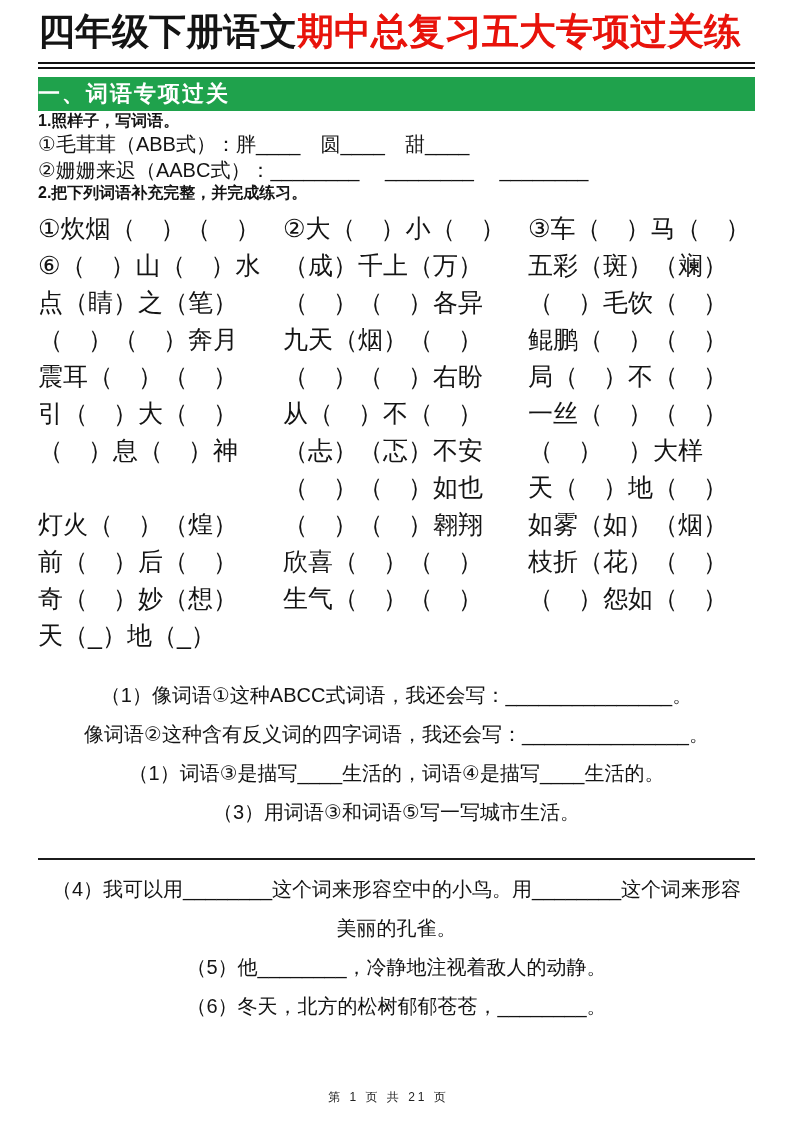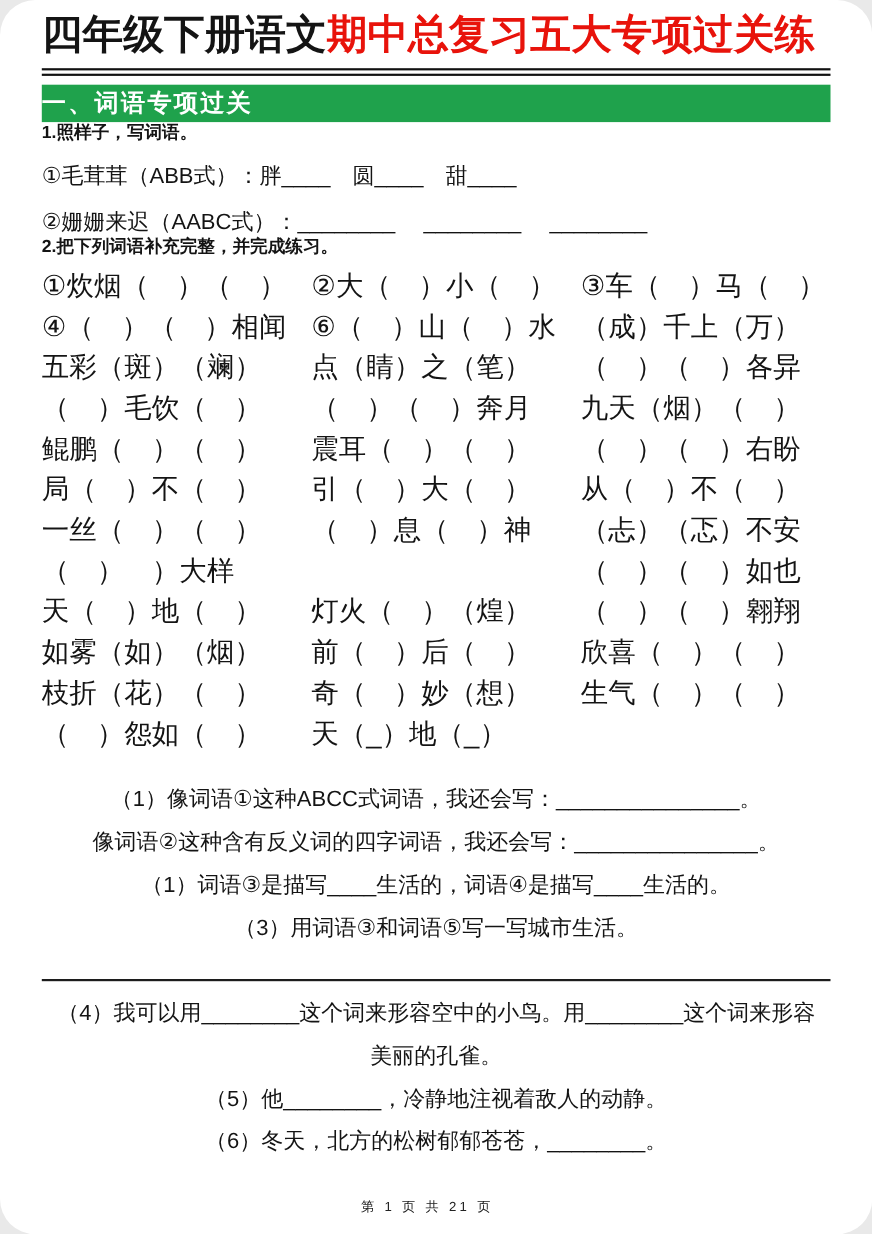--- a/index.html
+++ b/index.html
@@ -6,21 +6,20 @@
   .page {
     position:relative;
     width:793px; height:1122px;
     margin:0 auto;
     background:#ffffff;
     box-sizing:border-box;
     padding:8px 38px 0 38px;
     font-family:"Liberation Sans","DejaVu Sans",sans-serif;
     color:#141414;
     overflow:hidden;
-    border-radius:32px;
   }
   
   .title {
     font-size:37px;
     font-weight:bold;
     line-height:1.3;
     white-space:nowrap;
     letter-spacing:0px;
     border-bottom:7px double #111;
     padding-bottom:6px;
@@ -31,21 +30,21 @@
     margin-top:8px;
     height:34px;
     display:flex; align-items:center; justify-content:flex-start;
     color:#ffffff;
     font-size:22px;
     font-weight:bold;
     letter-spacing:2px;
   }
   
   .h-bold { font-size:16px; font-weight:bold; line-height:1.25; }
-  .ex-line { font-size:20px; margin-top:16px; line-height:1.3; white-space:nowrap; }
+  .ex-line { font-size:20px; line-height:1.3; white-space:nowrap; }
   
   .word-grid {
     display:grid;
     grid-template-columns:245px 245px 1fr;
     margin-top:7px;
   }
   .word-grid .cell {
     font-size:25px;
     line-height:37px;
     white-space:nowrap;
@@ -90,21 +89,20 @@
   <div class="h-bold">1.照样子，写词语。</div>
   <div class="ex-line">①毛茸茸（ABB式）：胖____　圆____　甜____</div>
   <div class="ex-line">②姗姗来迟（AABC式）：________　 ________　 ________</div>
 
   <div class="h-bold">2.把下列词语补充完整，并完成练习。</div>
 
   <div class="word-grid">
     <div class="cell">①炊烟（　）（　）</div>
     <div class="cell">②大（　）小（　）</div>
     <div class="cell">③车（　）马（　）</div>
-    <div class="cell">④（　）（　）相闻</div>
     <div class="cell">⑥（　）山（　）水</div>
     <div class="cell">（成）千上（万）</div>
     <div class="cell">五彩（斑）（斓）</div>
     <div class="cell">点（睛）之（笔）</div>
     <div class="cell">（　）（　）各异</div>
     <div class="cell">（　）毛饮（　）</div>
     <div class="cell">（　）（　）奔月</div>
     <div class="cell">九天（烟）（　）</div>
     <div class="cell">鲲鹏（　）（　）</div>
     <div class="cell">震耳（　）（　）</div>

